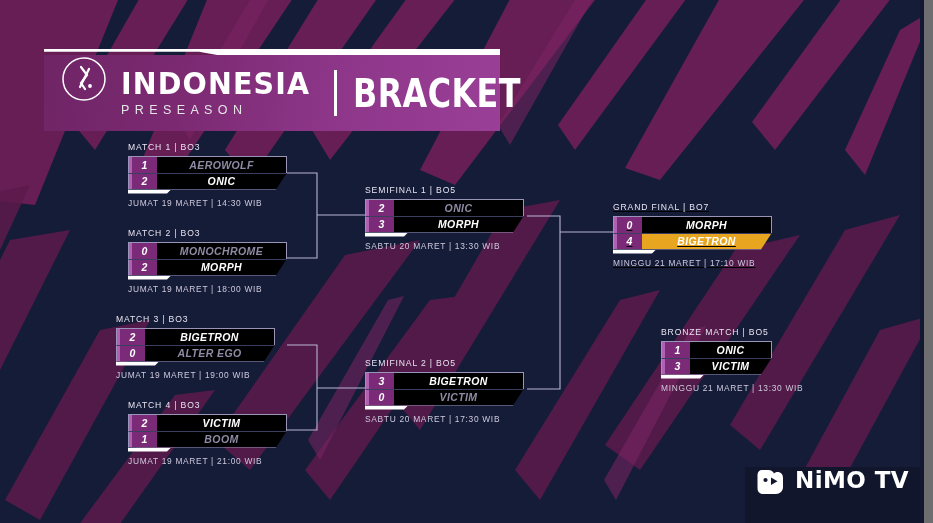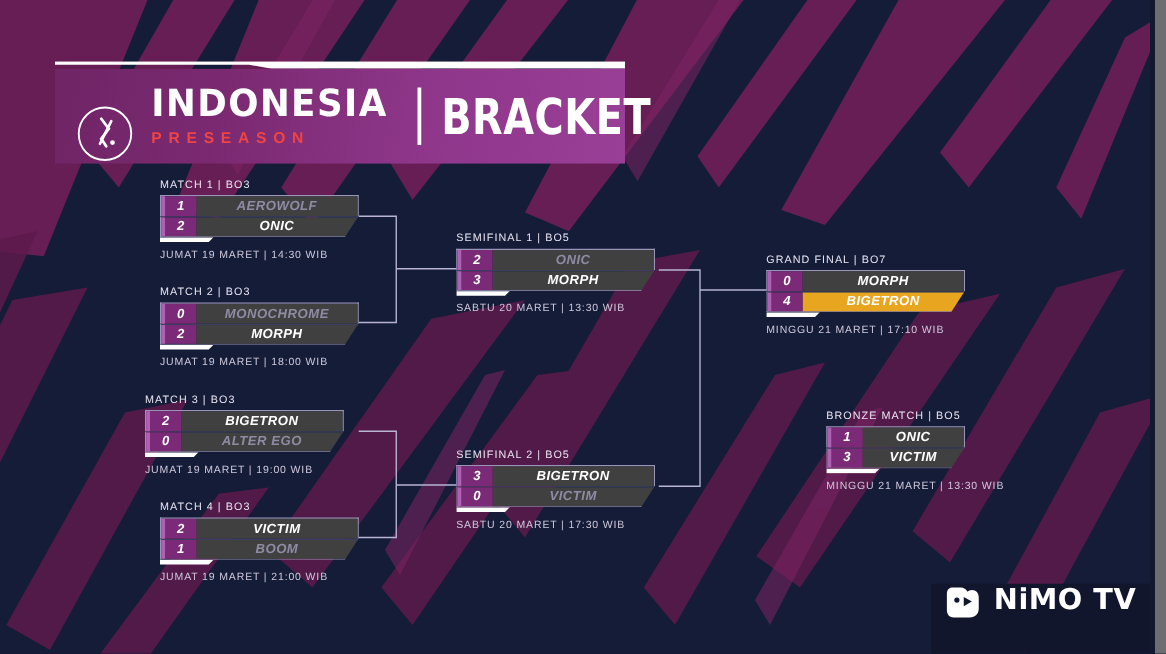--- a/index.html
+++ b/index.html
@@ -23,30 +23,30 @@
   #banner-bar {
     position:absolute; inset:0;
     background:linear-gradient(100deg,#6f2566 0%,#7c2a72 32%,#8d3689 62%,#9a3f97 100%);
     clip-path:polygon(0 0, 100% 0, 100% 100%, 0 100%);
   }
   #banner-top-accent {
     position:absolute; left:0; top:-6px; width:456px; height:6px;
     background:linear-gradient(90deg,#ffffff 0 38%, #ffffff 38% 100%);
     clip-path:polygon(0 0, 100% 0, 100% 100%, 38% 100%, 34% 45%, 0 45%);
   }
-  #banner-inner { position:absolute; inset:0; display:flex; align-items:flex-end; padding-left:16px; gap:13px; }
+  #banner-inner { position:absolute; inset:0; display:flex; align-items:flex-start; padding-left:16px; gap:13px; }
   #logo-emblem { width:48px; height:48px; flex:0 0 48px; position:relative; }
   #title-block { display:flex; flex-direction:column; justify-content:center; }
   #title-main {
     color:#fff; font-weight:bold; font-size:30px; letter-spacing:1.2px;
     line-height:30px; font-family:"DejaVu Sans", sans-serif;
     transform:scaleX(0.95); transform-origin:left center;
   }
   #title-sub {
-    color:#ef4444; font-size:12.5px; letter-spacing:5.4px; font-weight:bold;
+    color:#e5e5e5; font-size:12.5px; letter-spacing:5.4px; font-weight:normal;
     margin-top:4px; font-family:"Liberation Sans", sans-serif;
   }
   #title-divider { width:3px; height:46px; background:#fff; margin:0 16px 0 14px; }
   #title-right {
     color:#fff; font-weight:bold; font-size:37px; letter-spacing:0.5px;
     font-family:"DejaVu Sans", sans-serif;
     transform:scaleX(0.86) scaleY(1.07); transform-origin:left center;
   }
   #banner-flex { display:flex; align-items:center; height:100%; }
 
@@ -67,21 +67,21 @@
     background:#7b2a77; border-left:3px solid #b061b4; position:relative; z-index:2;
   }
   .row .team {
     flex:1; display:flex; align-items:center; justify-content:center;
     font-size:10.5px; font-weight:bold; font-style:italic; letter-spacing:0.4px;
     color:#ffffff; position:relative;
   }
   .row.loser .team { color:#8f8ba4; }
   .row-top { border:1px solid #9a94b8; border-bottom:none; }
   .row-bot { border:1px solid #9a94b8; border-top:1px solid #3a3f60; }
-  .row-top .team, .row-bot .team { background:#404040; }
+  .row-top .team, .row-bot .team { background:#000000; }
   .row.champion .team { background:#e8a520; color:#ffffff; }
   
   .row-bot { clip-path:polygon(0 0, 100% 0, calc(100% - 11px) 100%, 0 100%); border-right:none; }
   .row-bot .team { border-right:1px solid #9a94b8; }
   .card-underline {
     position:absolute; left:0; bottom:-4px; width:43px; height:4px; background:#ffffff;
     clip-path:polygon(0 0, 100% 0, calc(100% - 4px) 100%, 0 100%);
   }
   .match-time {
     color:#cfc9dd; font-size:8.4px; letter-spacing:0.7px; margin-top:8px; white-space:nowrap;
@@ -262,21 +262,21 @@
             <div class="team">BIGETRON</div>
           </div>
           <div class="row row-bot loser">
             <div class="score">0</div>
             <div class="team">VICTIM</div>
           </div>
           <div class="card-underline"></div>
         </div>
         <div class="match-time">SABTU 20 MARET | 17:30 WIB</div>
       </div>
-      <div class="match" style="left: 613px; top: 202px; width: 159px;">
+      <div class="match" style="left: 613px; top: 202px; width: 159px; text-decoration: underline;">
         <div class="match-label">GRAND FINAL | BO7</div>
         <div class="card">
           <div class="row row-top">
             <div class="score">0</div>
             <div class="team">MORPH</div>
           </div>
           <div class="row row-bot champion">
             <div class="score">4</div>
             <div class="team">BIGETRON</div>
           </div>

